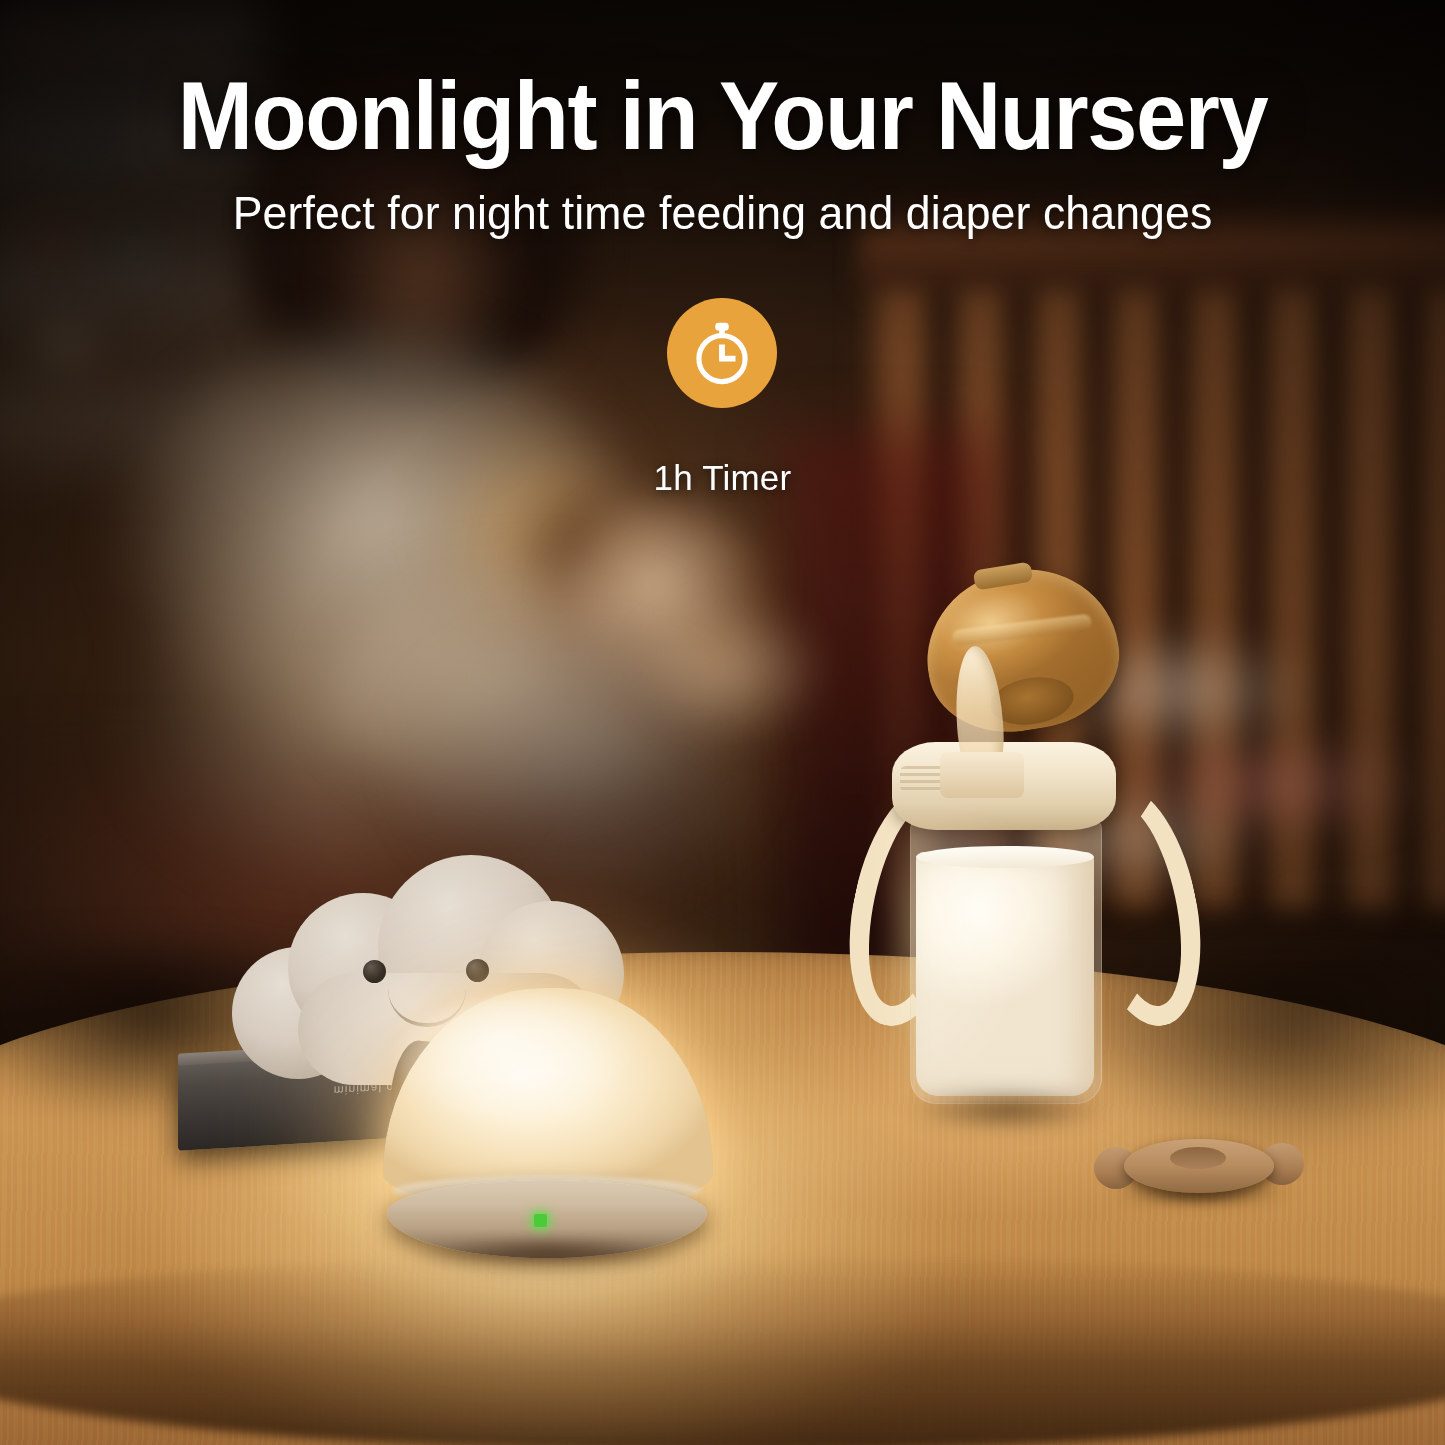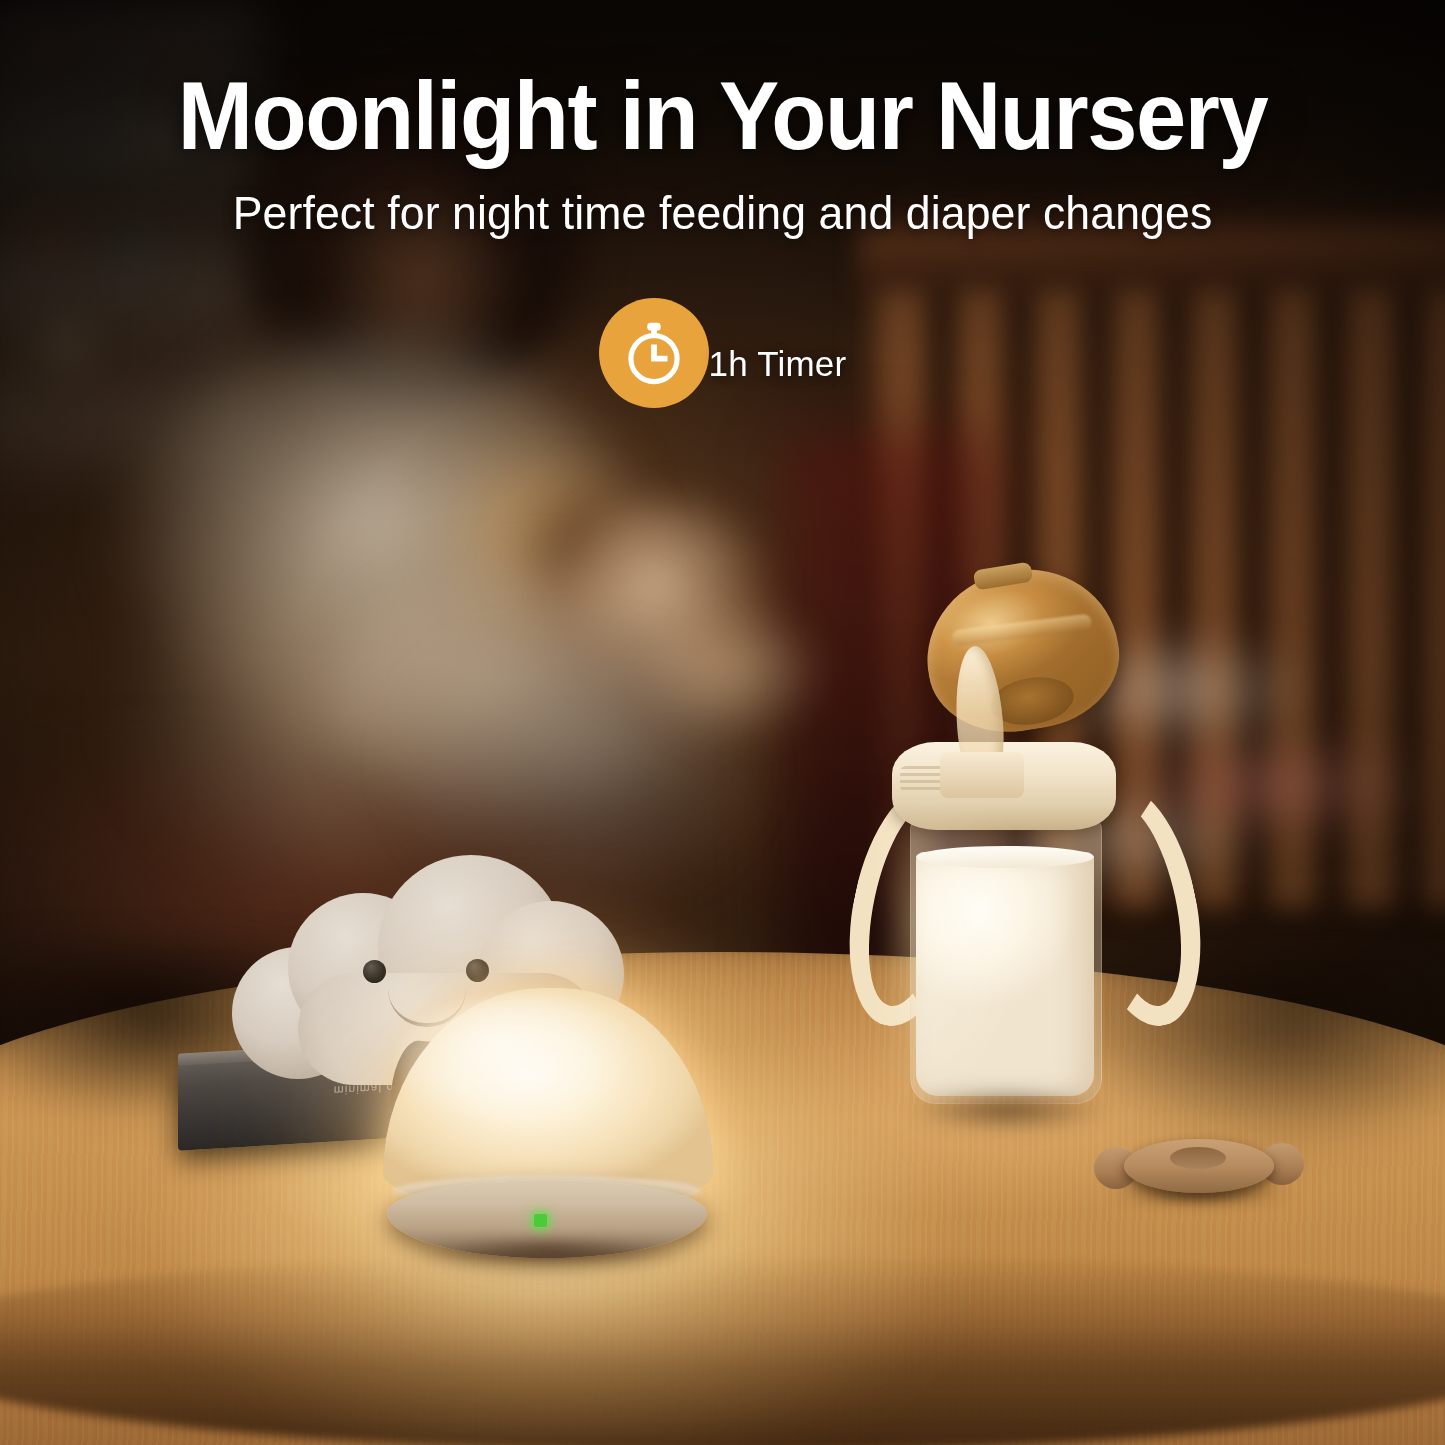--- a/index.html
+++ b/index.html
@@ -264,21 +264,21 @@
     font-family:"Liberation Sans","DejaVu Sans",sans-serif;
     transform:scaleX(.94);
     text-shadow:0 2px 16px rgba(0,0,0,.55), 0 0 44px rgba(0,0,0,.35);}
   .subtitle{position:absolute;left:0;top:186px;width:1445px;text-align:center;
     font-size:46px;line-height:1.2;font-weight:400;color:#ffffff;letter-spacing:.1px;
     transform:scaleX(.97);
     text-shadow:0 2px 12px rgba(0,0,0,.55);}
 
   .badges{position:absolute;left:0;top:298px;width:1445px;
     display:flex;justify-content:center;align-items:flex-start;gap:142px;}
-  .badge{display:flex;flex-direction:row;align-items:center;}
+  .badge{display:flex;flex-direction:column;align-items:center;gap:28px;}
   .badge-circle{width:110px;height:110px;border-radius:50%;
     display:flex;align-items:center;justify-content:center;}
   .badge-label{margin-top:22px;font-size:35px;font-weight:400;color:#fff;
     letter-spacing:.2px;text-shadow:0 2px 10px rgba(0,0,0,.6);}
 </style>
 </head>
 <body>
 
 <div id="stage">
 

